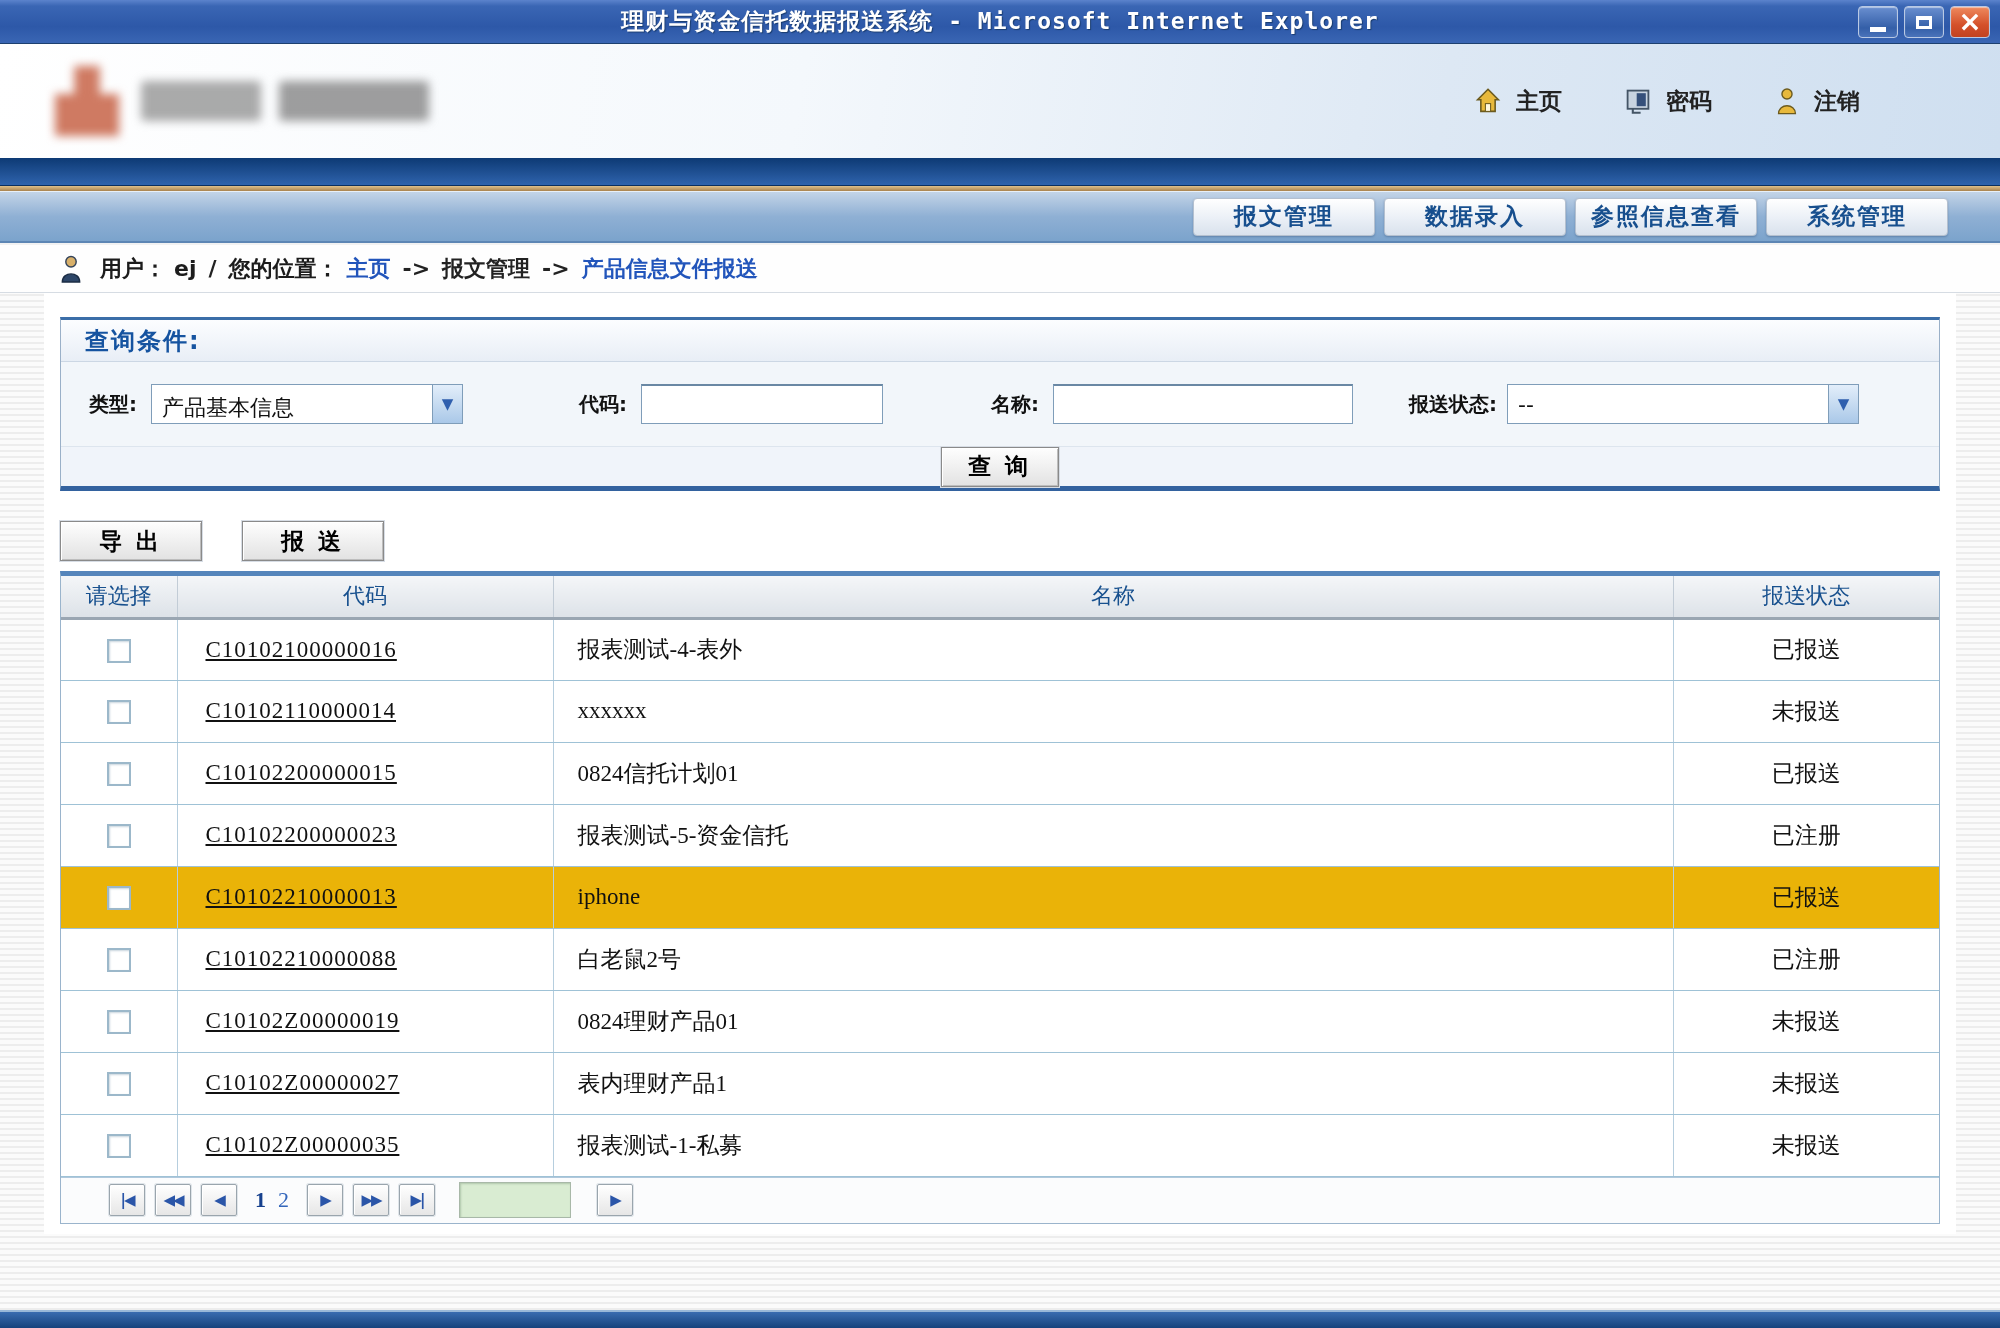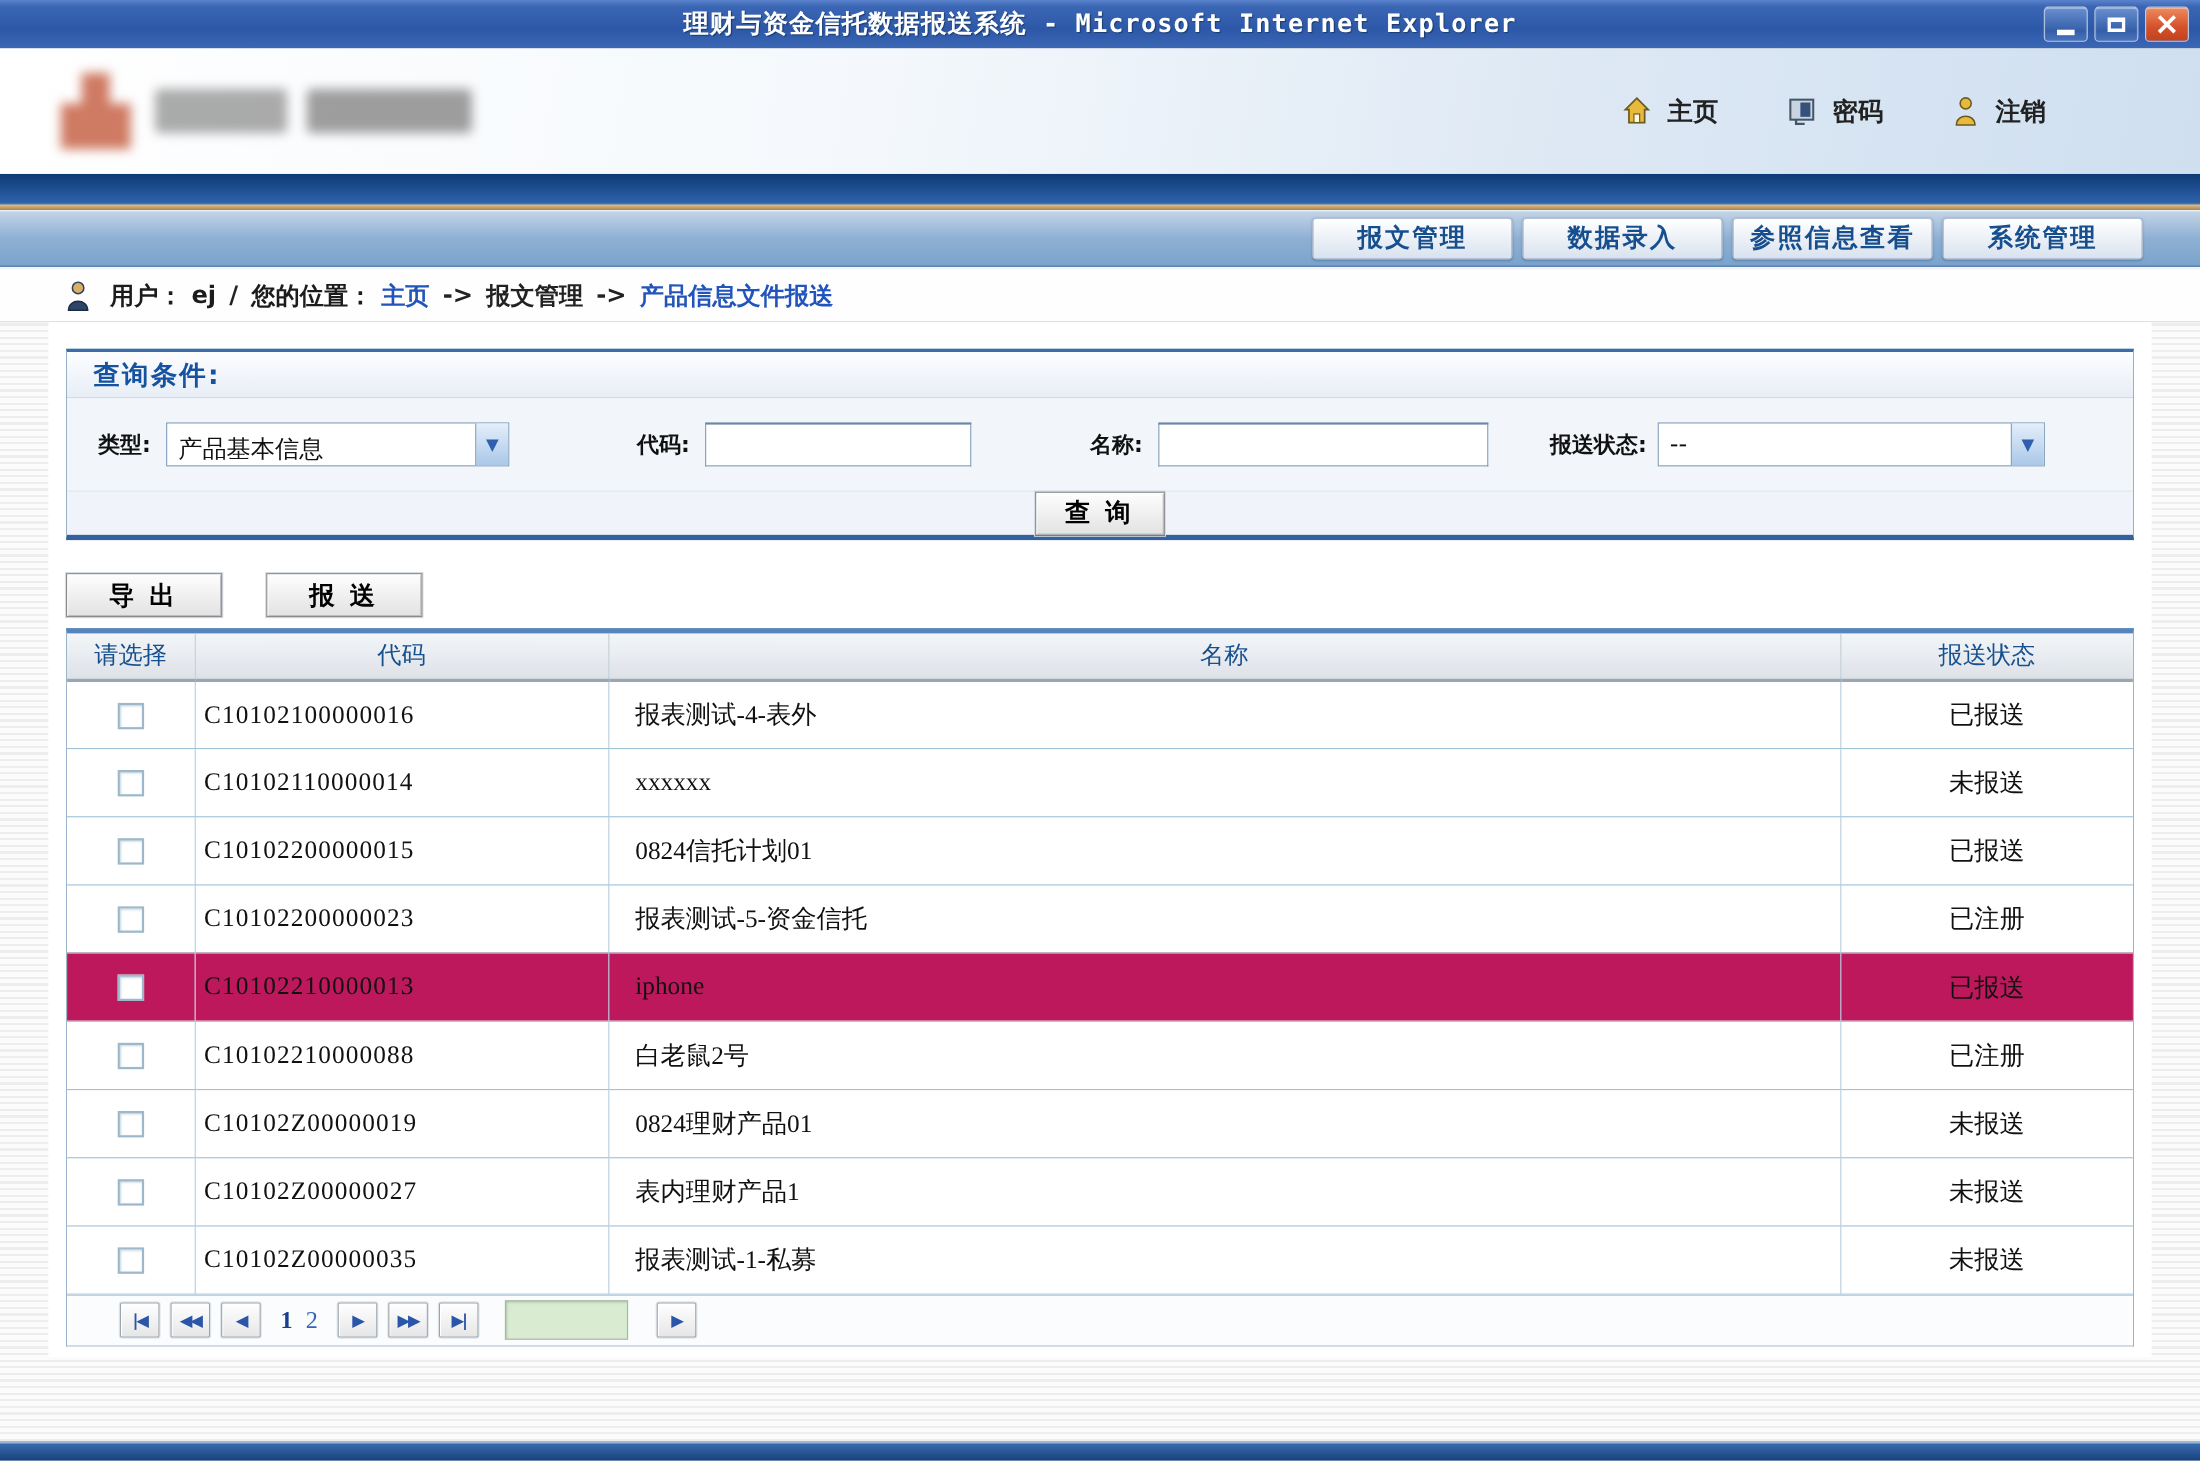--- a/index.html
+++ b/index.html
@@ -111,23 +111,23 @@
     height:42px; background:linear-gradient(180deg,#f4f6f8,#dde2e8);
     color:#17508e; font-weight:normal; font-size:22px; border-bottom:3px solid #9aa6b2;
     border-right:1px solid #c2ccd6;
   }
   table.grid th:last-child { border-right:none; }
   table.grid td {
     height:62px; background:#fff; border-bottom:1px solid #9fc2d6; border-right:1px solid #b6cede;
     font-size:23px; color:#111; font-family:"Liberation Serif","DejaVu Serif",serif;
   }
   table.grid td:last-child { border-right:none; }
-  table.grid tr.hl td { background:#be185d; }
+  table.grid tr.hl td { background:#eab308; }
   .c-sel { text-align:center; }
-  .c-code { padding-left:8px; letter-spacing:1px; }
+  .c-code { padding-left:28px; letter-spacing:1px;text-decoration:underline; }
   .c-name { padding-left:24px; }
   .c-status { text-align:center; }
   .checkbox {
     display:inline-block; width:24px; height:24px; background:#fff;
     border:2px solid #9cb8ca; box-shadow:inset 1px 1px 2px rgba(120,150,170,.4); cursor:pointer; vertical-align:middle;
   }
   
   .pager {
     height:46px; background:#fbfcfd; border-top:1px solid #b0c8dc;
     display:flex; align-items:center; gap:10px; padding-left:48px;

